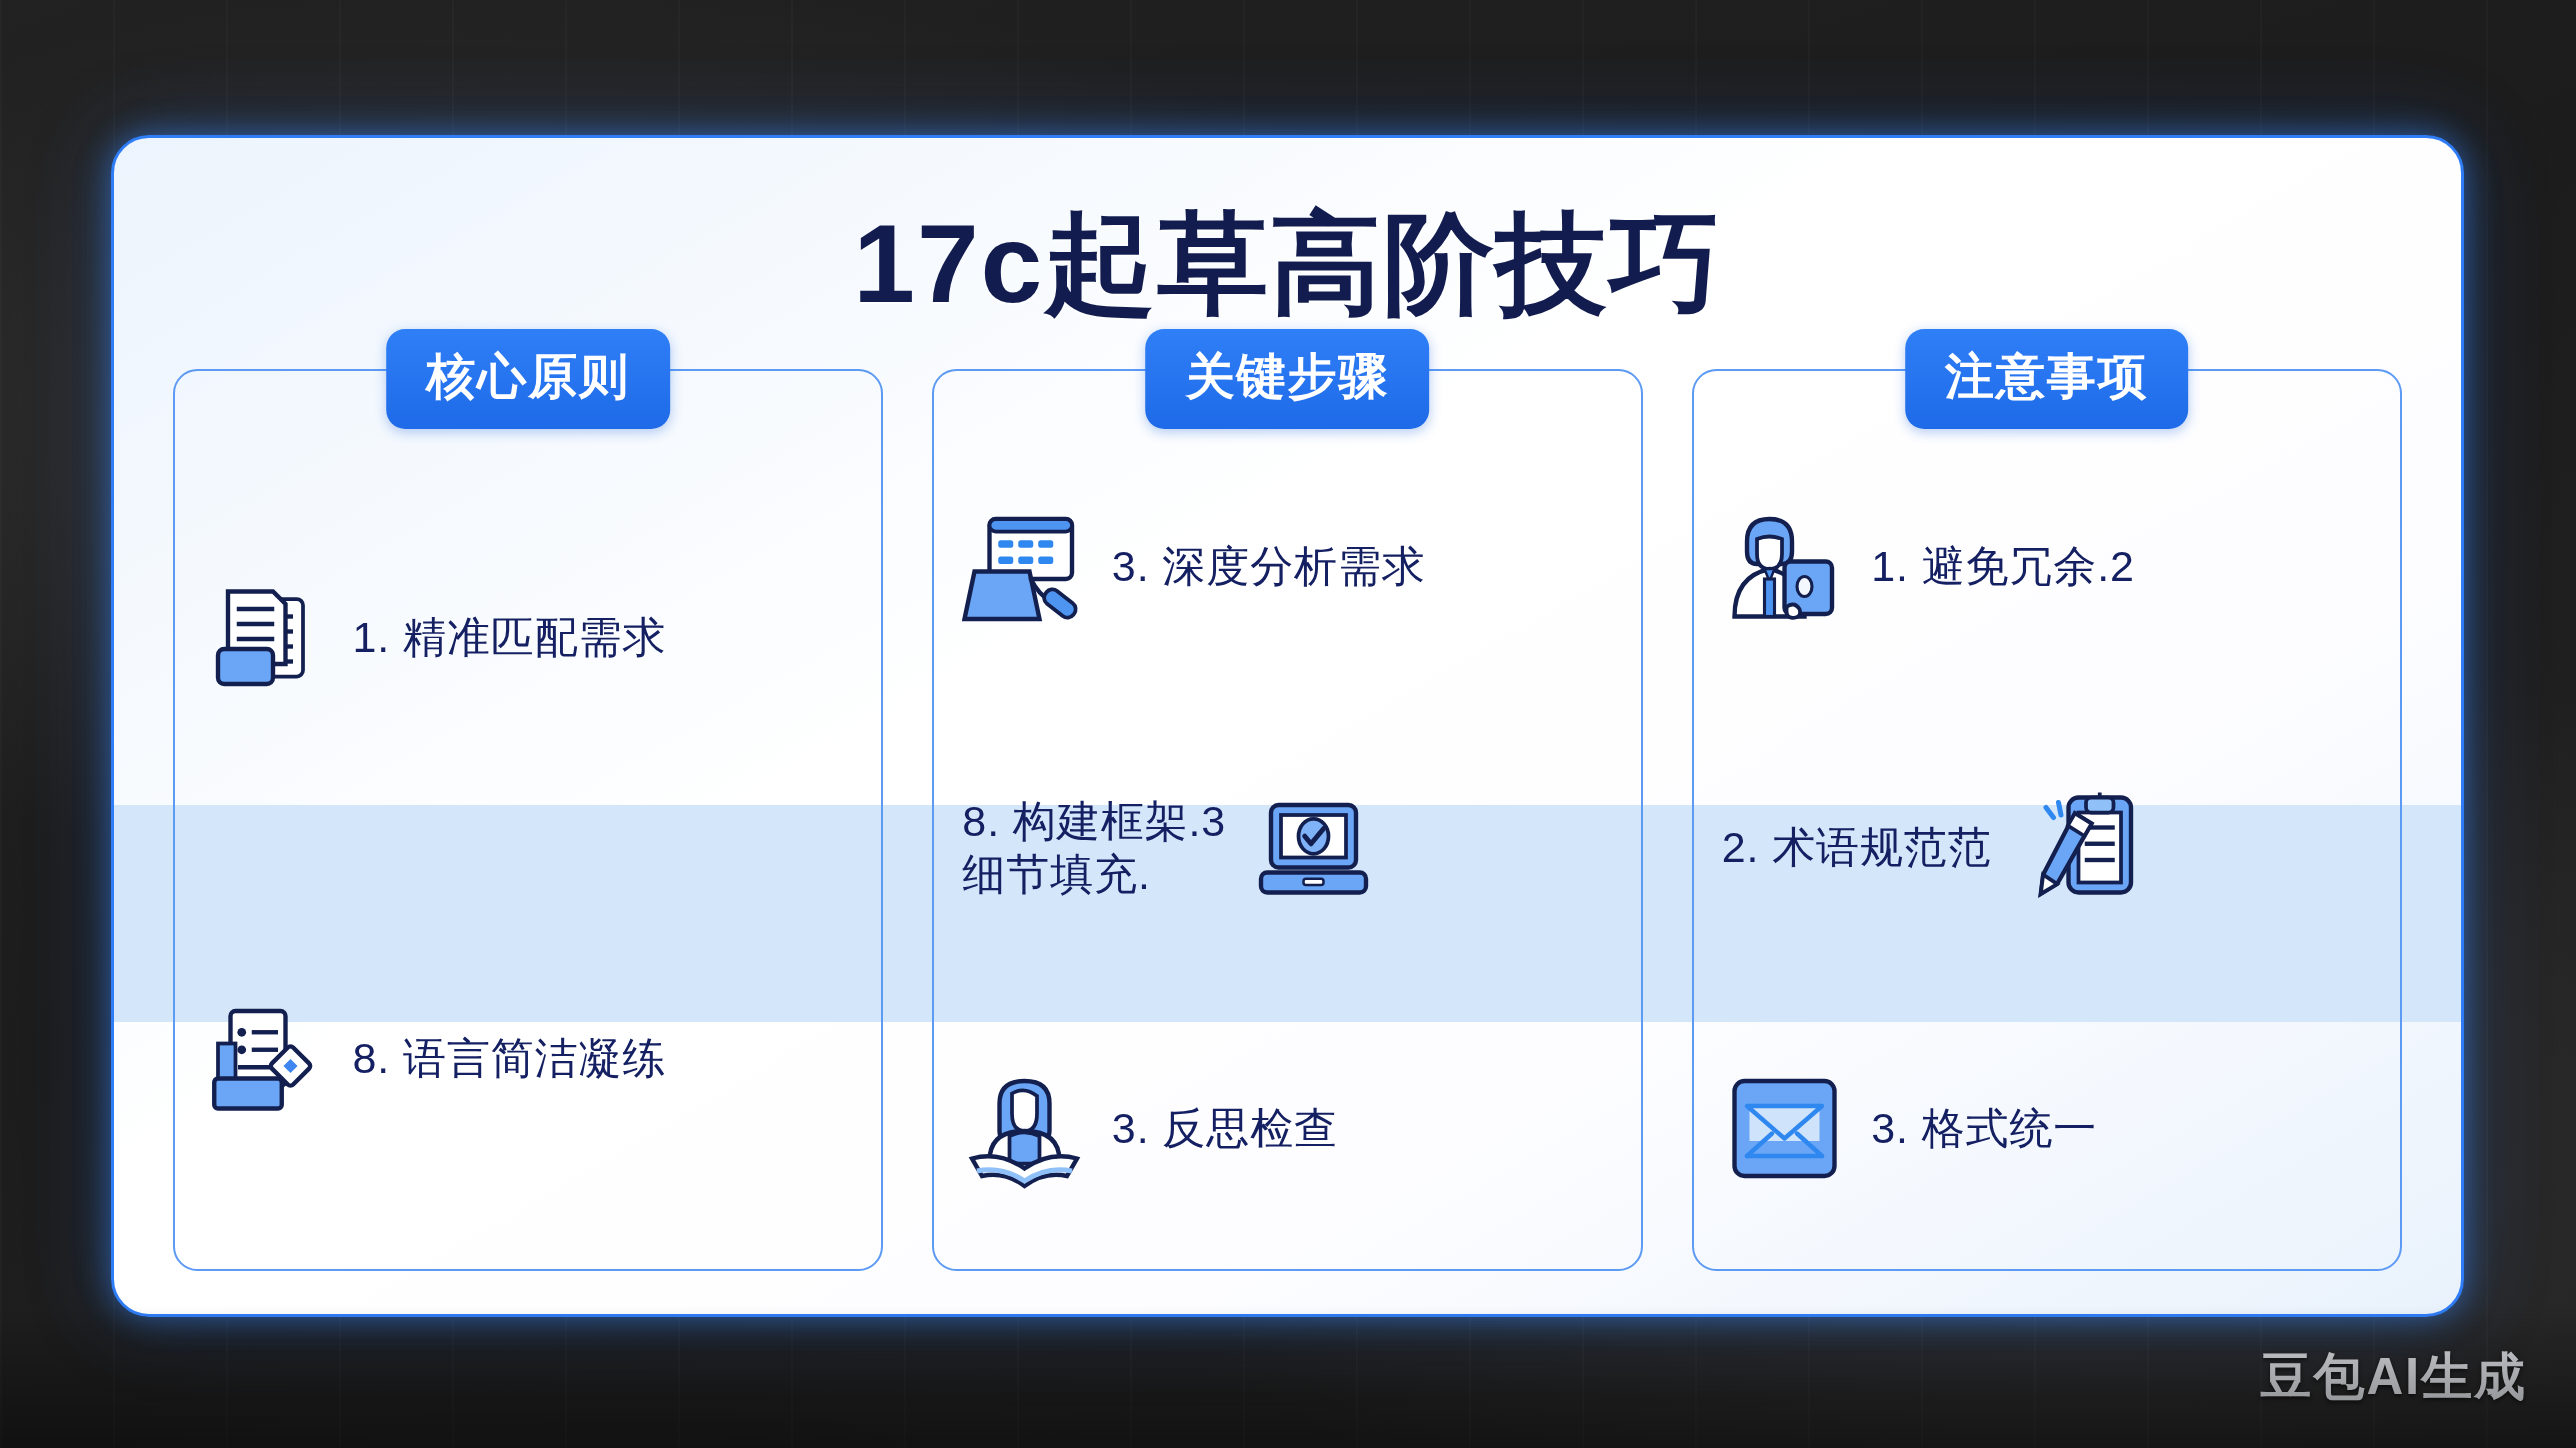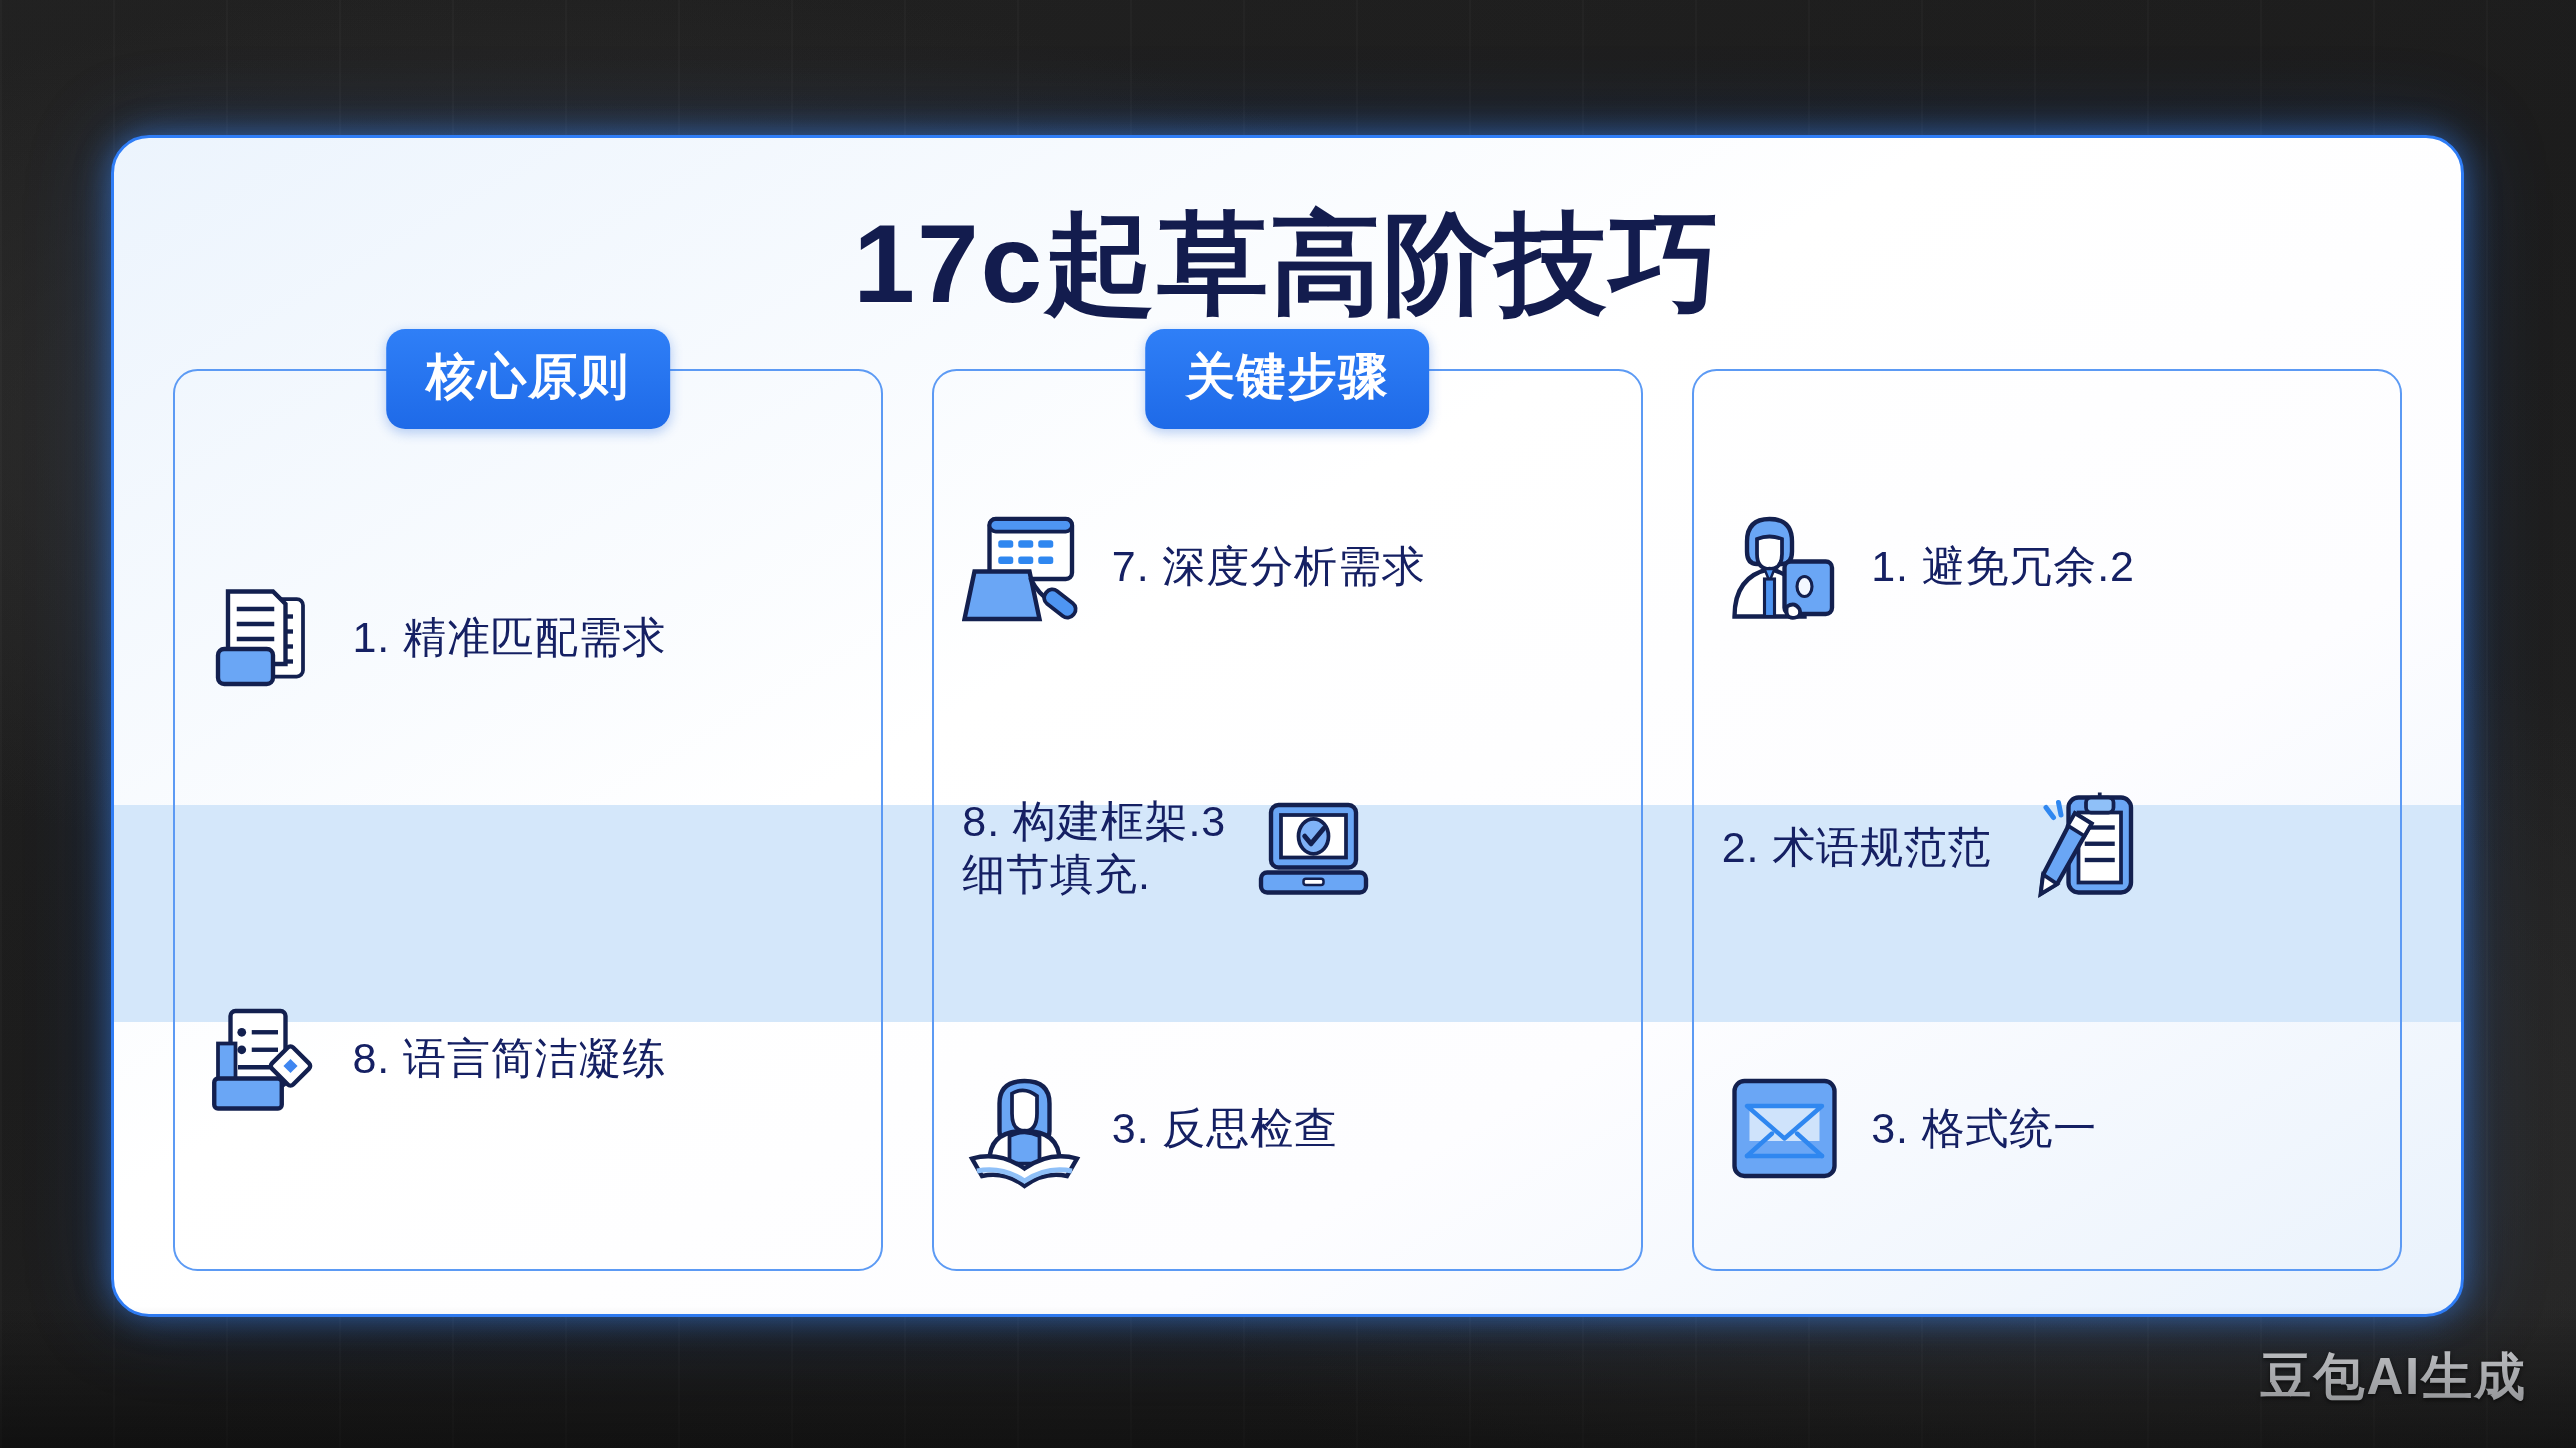--- a/index.html
+++ b/index.html
@@ -244,21 +244,21 @@
                   <rect x="45" y="42" width="12" height="6" rx="2"></rect>
                   <rect x="61" y="42" width="12" height="6" rx="2"></rect>
                 </g>
                 <path d="M10 54 h44 l8 38 h-60 z" fill="#6aa6f5" stroke="#13204f" stroke-width="3.5"></path>
                 <path d="M55 60 q6 12 16 18" fill="none" stroke="#13204f" stroke-width="3.5" stroke-linecap="round"></path>
                 <g transform="rotate(38 78 80)">
                   <rect x="64" y="73" width="28" height="13" rx="6" fill="#4e95f2" stroke="#13204f" stroke-width="3"></rect>
                 </g>
               </svg>
             </span>
-            <span class="row-text">7. 深度分析需求</span>
+            <span class="row-text">3. 深度分析需求</span>
           </div>
 
           <div class="row reverse">
             <span class="row-icon">
               <svg viewBox="0 0 100 100">
                 <rect x="16" y="16" width="68" height="50" rx="6" fill="#6aa6f5" stroke="#13204f" stroke-width="3.5"></rect>
                 <rect x="24" y="24" width="52" height="34" fill="#ffffff" stroke="#13204f" stroke-width="3"></rect>
                 <ellipse cx="50" cy="41" rx="12" ry="14" fill="#7fb2f7" stroke="#13204f" stroke-width="3"></ellipse>
                 <path d="M43 41 l5 6 l10 -12" fill="none" stroke="#13204f" stroke-width="4" stroke-linecap="round" stroke-linejoin="round"></path>
                 <rect x="8" y="70" width="84" height="16" rx="5" fill="#6aa6f5" stroke="#13204f" stroke-width="3.5"></rect>
@@ -280,20 +280,21 @@
                 <path d="M12 84 q20 -4 38 8 q18 -12 38 -8" fill="none" stroke="#8fc0f8" stroke-width="4"></path>
               </svg>
             </span>
             <span class="row-text">3. 反思检查</span>
           </div>
 
         </div>
       </div>
 
       <div class="column">
+        <div class="col-header">注意事项</div>
         <div class="rows">
 
           <div class="row">
             <span class="row-icon">
               <svg viewBox="0 0 100 100">
                 <path d="M20 30 q0 -18 18 -18 q18 0 18 18 v8 q0 10 -8 10 h-20 q-8 0 -8 -10 z" fill="#6aa6f5" stroke="#13204f" stroke-width="3.5"></path>
                 <path d="M28 28 q10 -4 20 0 v12 q0 12 -10 12 q-10 0 -10 -12 z" fill="#ffffff" stroke="#13204f" stroke-width="3"></path>
                 <path d="M10 90 q0 -32 28 -38 q28 6 28 38 z" fill="#ffffff" stroke="#13204f" stroke-width="3.5"></path>
                 <path d="M34 52 l4 10 l4 -10 z" fill="#4e95f2" stroke="#13204f" stroke-width="2"></path>
                 <rect x="34" y="60" width="8" height="30" fill="#4e95f2" stroke="#13204f" stroke-width="2.5"></rect>

